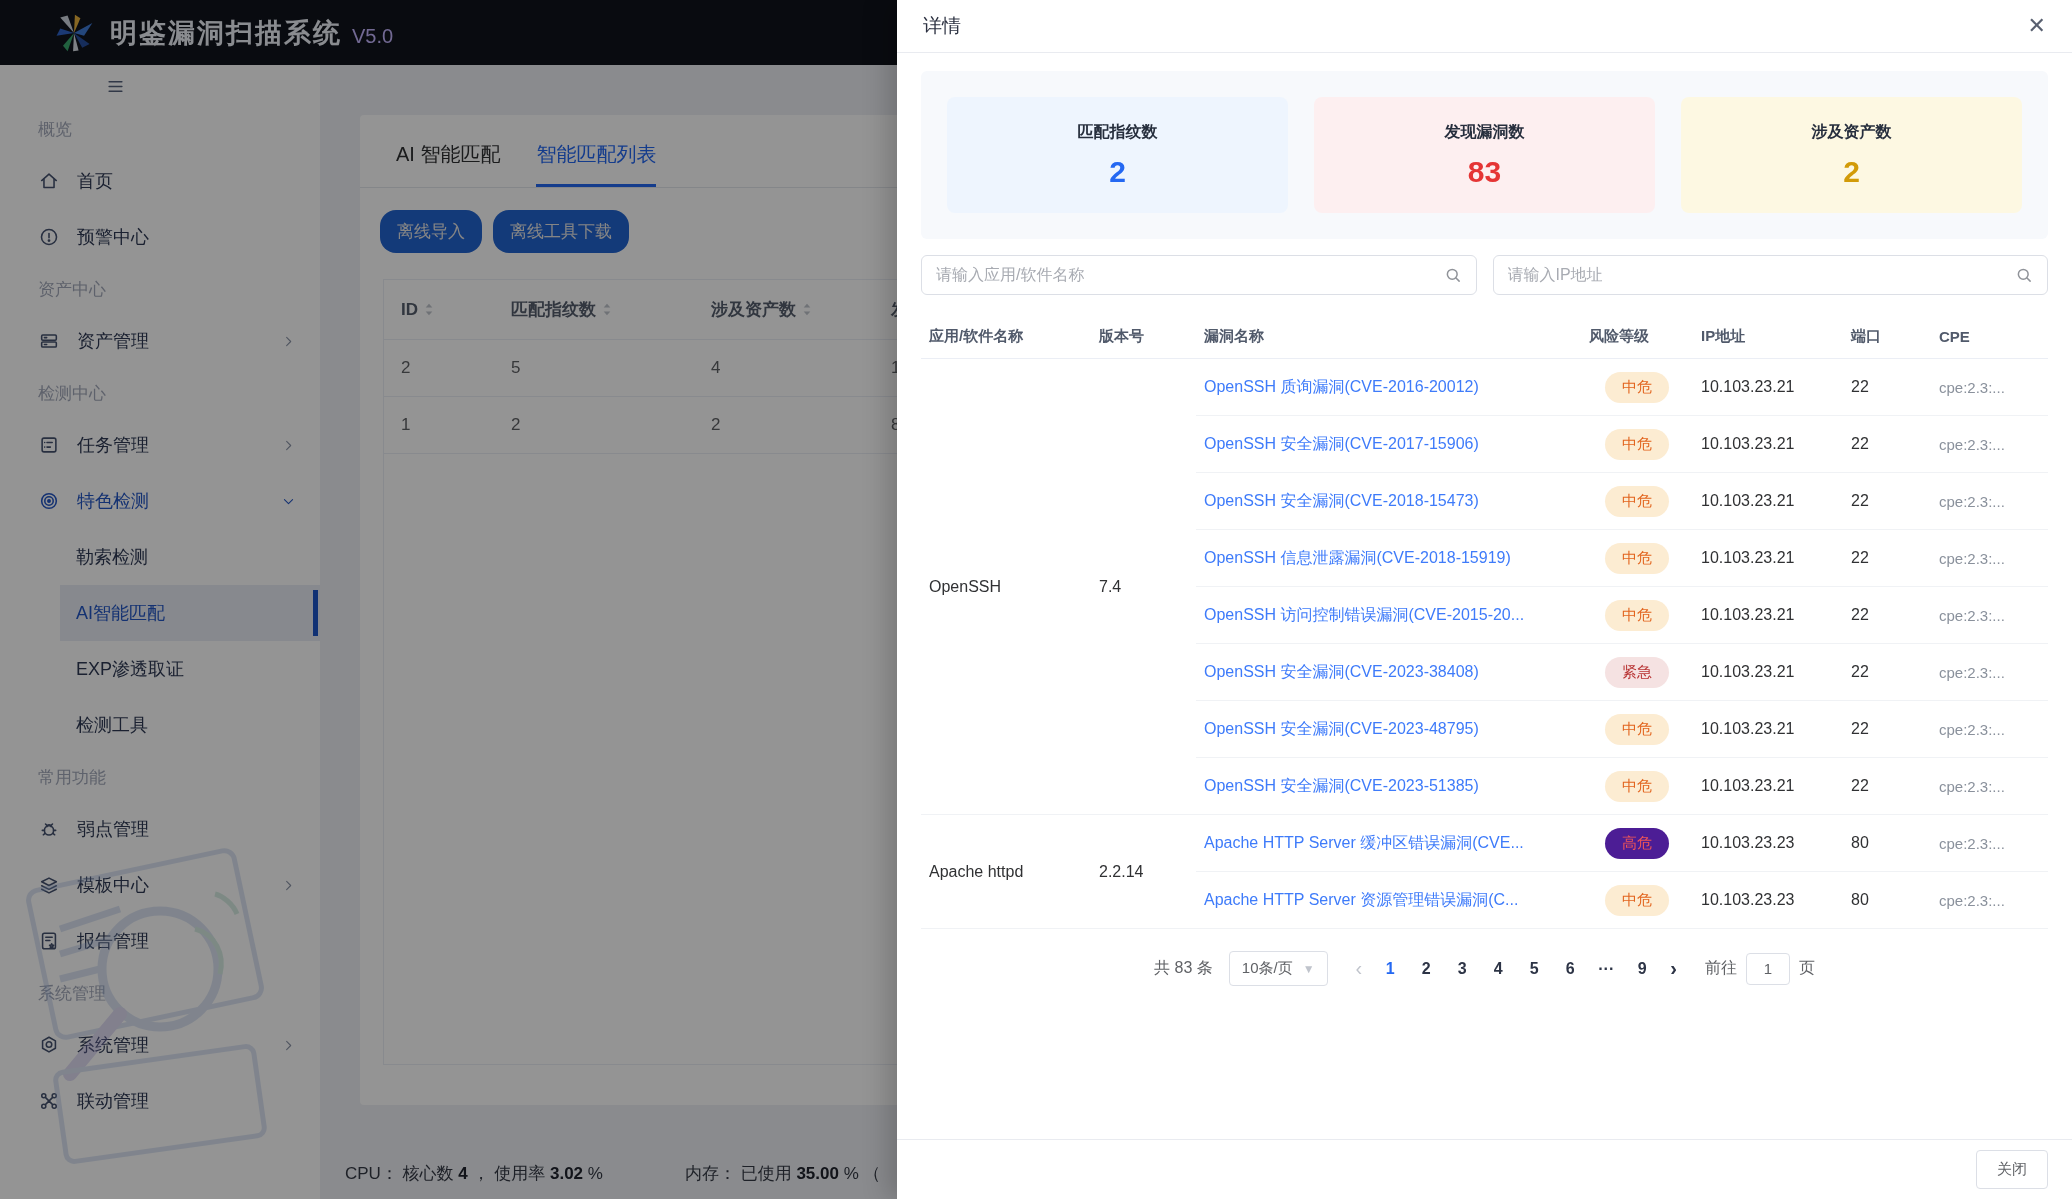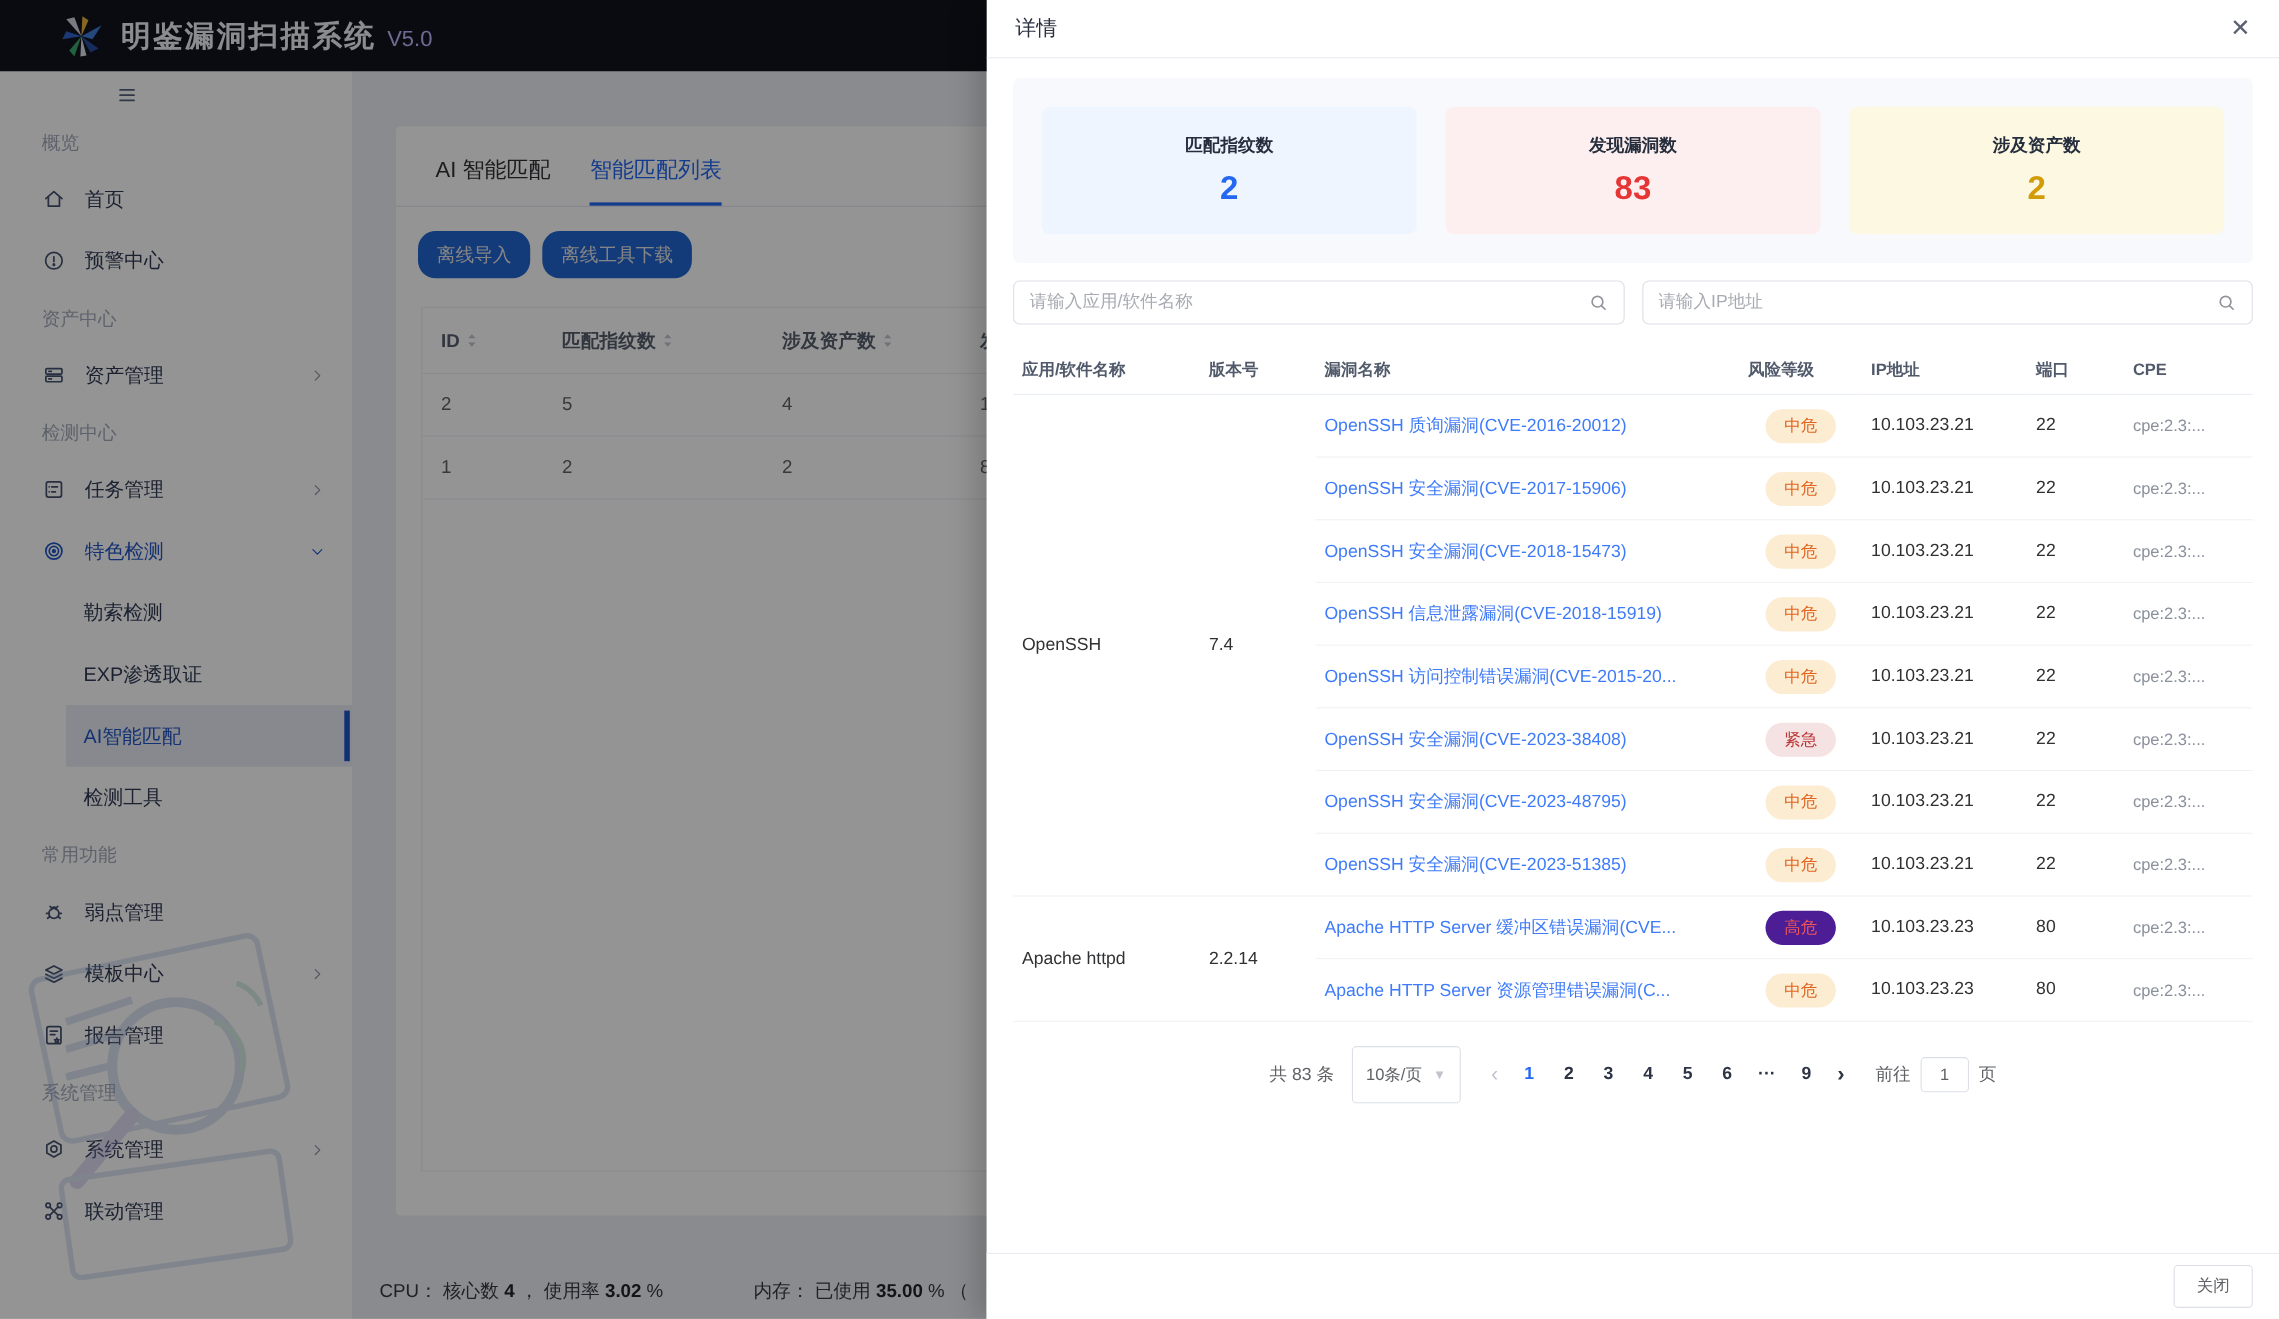--- a/index.html
+++ b/index.html
@@ -74,21 +74,21 @@
   .d-table th { text-align:left; color:#515a6b; font-weight:bold; font-size:15px; padding:12px 8px;
     border-bottom:1px solid #ebeef5; }
   .d-table td { padding:0 8px; height:57px; border-bottom:1px solid #f0f2f5; color:#303133; font-size:16px; }
   .d-table td.grp { font-size:16px; color:#303133; }
   .d-table a.vlink { color:#3e7bfa; text-decoration:none; white-space:nowrap; cursor:pointer; }
   .d-table td.risk { text-align:center;text-decoration:underline; }
   .badge { display:inline-block; padding:6px 17px; border-radius:999px; font-size:15px; white-space:nowrap; }
   .d-table td.cpe { color:#8a919c; font-size:15px; }
   .pagination { display:flex; align-items:center; justify-content:center; margin-top:22px; font-size:16px; color:#2d3446; }
   .pg-total { color:#606266; margin-right:16px; }
-  .pg-size { border:1px solid #dcdfe6; border-radius:4px; height:52px; padding:0 12px; display:flex;
+  .pg-size { border:1px solid #dcdfe6; border-radius:4px; height:35px; padding:0 12px; display:flex;
     align-items:center; gap:10px; color:#606266; margin-right:18px; cursor:pointer; font-size:15px; }
   .pg-size .dd { color:#c0c4cc; font-size:12px; }
   .pg-prev { color:#c0c4cc; font-size:20px; padding:0 10px; cursor:default; }
   .pg-num { min-width:32px; height:32px; line-height:32px; text-align:center; font-weight:bold; cursor:pointer; margin:0 2px; }
   .pg-num.active { color:#2468f2; }
   .pg-next { color:#2d3446; font-weight:bold; font-size:20px; padding:0 10px; cursor:pointer; }
   .pg-goto { display:flex; align-items:center; gap:9px; margin-left:18px; color:#606266; }
   .pg-input { width:44px; height:32px; border:1px solid #dcdfe6; border-radius:4px; text-align:center;
     color:#606266; font-size:15px; outline:none; font-family:inherit; }
   .d-footer { position:absolute; bottom:0; left:0; right:0; height:60px; border-top:1px solid #e9ebf0;
@@ -185,25 +185,25 @@
         <span>特色检测</span>
         <span class="chev">
           <svg width="15" height="15" viewBox="0 0 24 24" fill="none" stroke="currentColor" stroke-width="1.7" stroke-linecap="round" stroke-linejoin="round">
             <path d="m5.5 9 6.5 6.5L18.5 9"></path>
           </svg>
         </span>
       </div>
       <div class="m-sub">
         <span>勒索检测</span>
       </div>
+      <div class="m-sub active">
+        <span>AI智能匹配</span>
+      </div>
       <div class="m-sub">
         <span>EXP渗透取证</span>
-      </div>
-      <div class="m-sub active">
-        <span>AI智能匹配</span>
       </div>
       <div class="m-sub">
         <span>检测工具</span>
       </div>
       <div class="m-section">常用功能</div>
       <div class="m-item">
         <span class="mi">
           <svg width="22" height="22" viewBox="0 0 24 24" fill="none" stroke="currentColor" stroke-width="1.7" stroke-linecap="round" stroke-linejoin="round">
             <circle cx="12" cy="13.5" r="5"></circle>
             <path d="M9.7 9.6c0-1.3 1-2.3 2.3-2.3s2.3 1 2.3 2.3M8.2 6.6 9.7 8M15.8 6.6 14.3 8M4.7 13.5H7M17 13.5h2.3M5.8 18.3l1.9-1.5M18.2 18.3l-1.9-1.5"></path>

